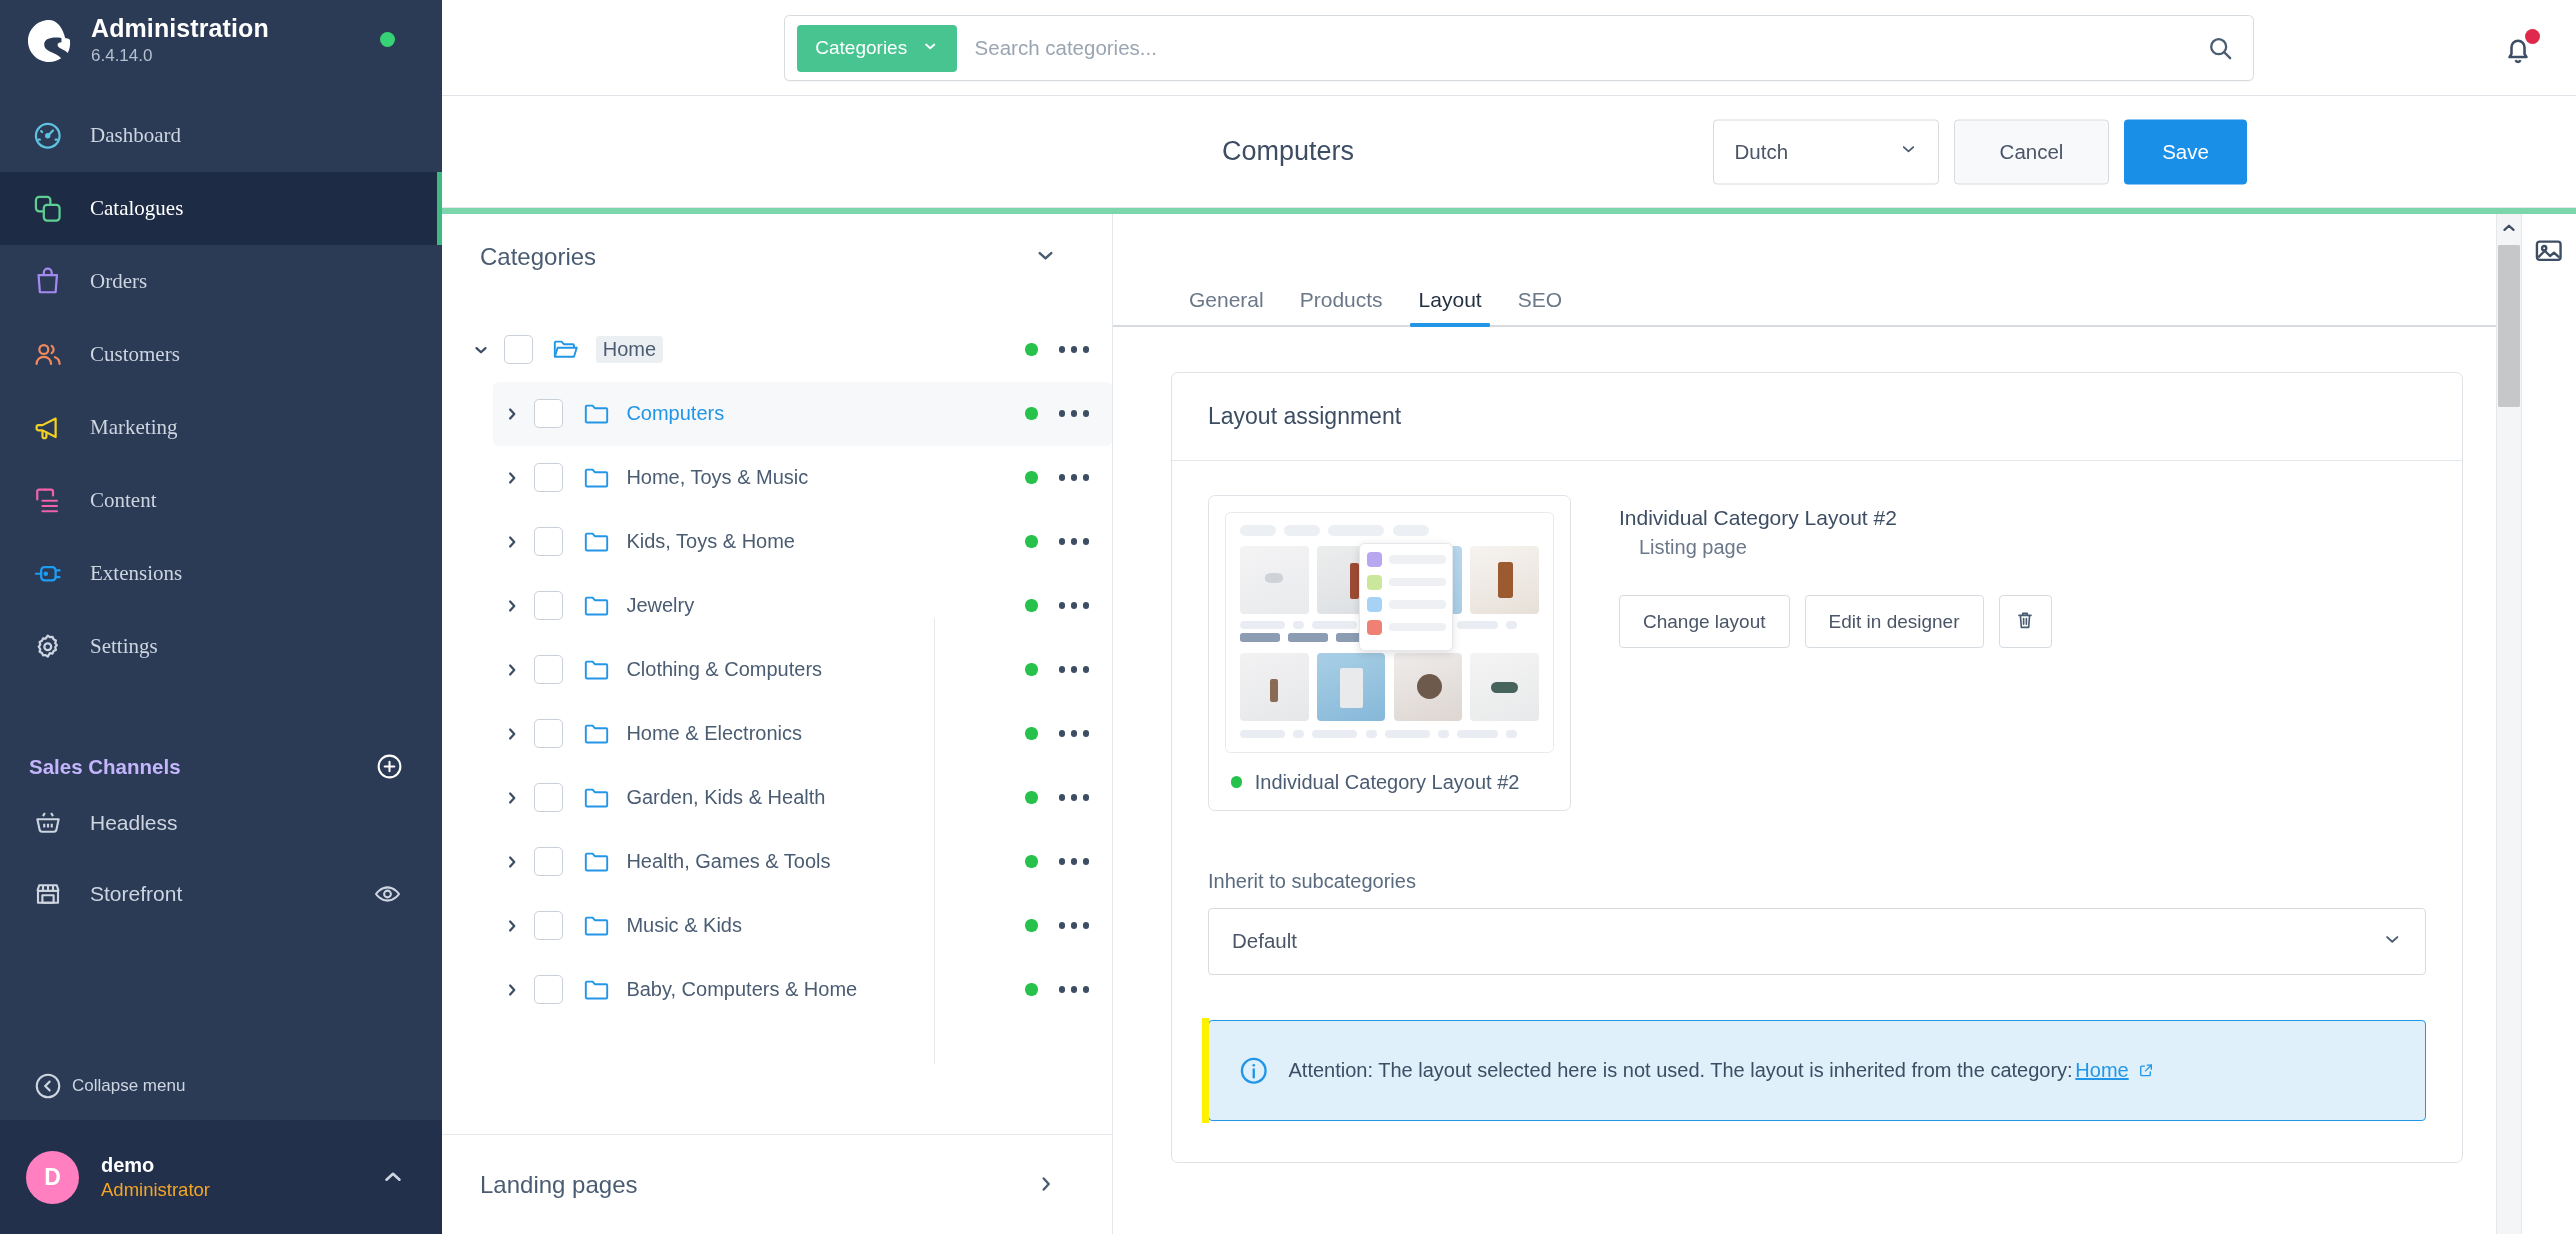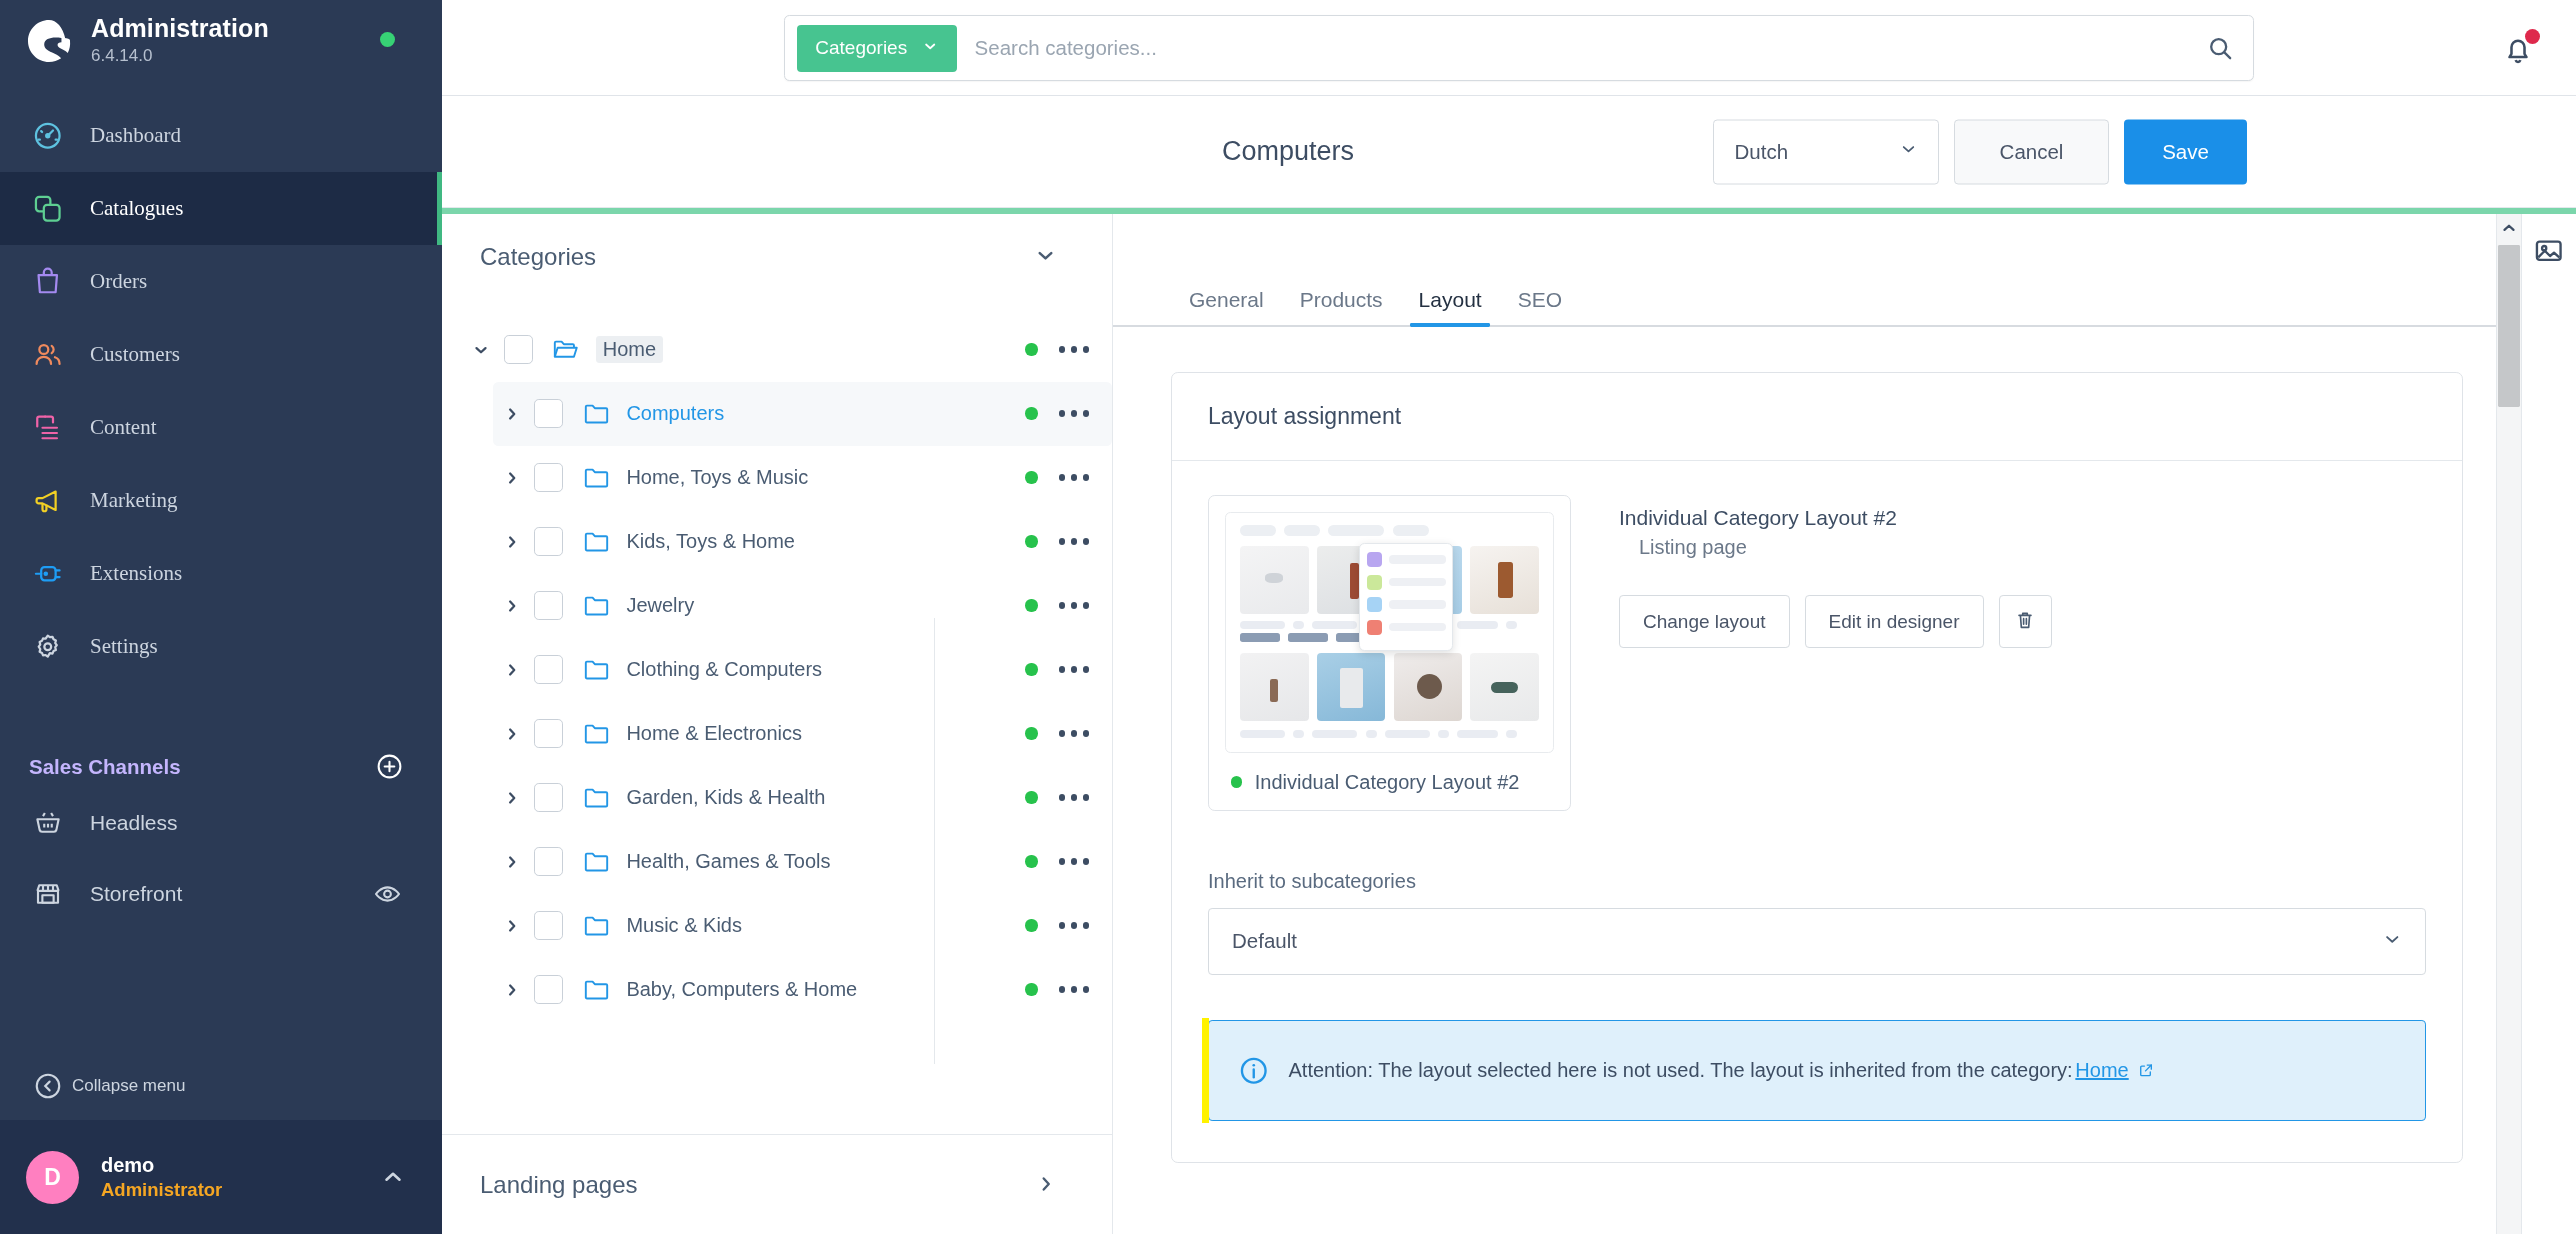--- a/index.html
+++ b/index.html
@@ -71,21 +71,21 @@
     height: 115px; background:#22304c; display:flex; align-items:center;
     padding: 0 36px 0 26px; cursor:pointer;
   }
   .avatar {
     width: 53px; height: 53px; border-radius: 50%;
     background: #ff7fc0; color: #ffffff; font-size: 23px; font-weight: 700;
     display:flex; align-items:center; justify-content:center; flex:0 0 53px;
   }
   .user-meta { margin-left: 22px; flex: 1 1 auto; }
   .user-name { color:#ffffff; font-size:20px; font-weight:700; line-height: 1.25; }
-  .user-role { color:#f5a623; font-size:18.5px; font-weight:700; line-height: 1.25; }
+  .user-role { color:#f5a623; font-size:18.5px; font-weight:400; line-height: 1.25; }
   .user-caret svg { width: 26px; height: 26px; }
 
   
   .main { flex: 1 1 auto; display:flex; flex-direction: column; background:#ffffff; position:relative; min-width:0; }
 
   .topbar {
     height: 96px; background:#ffffff; display:flex; align-items:center;
     border-bottom: 0.7px solid #e0e4e9; position:relative; flex: 0 0 96px;
   }
   .search-wrap {
@@ -366,37 +366,37 @@
             <circle cx="9" cy="8" r="3.4"></circle>
               <path d="M3.5 19c0-3.3 2.5-5.4 5.5-5.4s5.5 2.1 5.5 5.4"></path>
             <path d="M15 5.2a3.4 3.4 0 010 5.6M17.5 13.9c2.1.7 3.5 2.6 3.5 5.1"></path>
           </svg>
         </span>
         <span class="nav-label">Customers</span>
       </div>
 
       <div class="nav-item">
         <span class="nav-ico">
+          <svg viewBox="0 0 24 24" fill="none" stroke="#f2d024" stroke-width="1.7" stroke-linejoin="round">
+            <path d="M18 5L8 10H5a1.5 1.5 0 00-1.5 1.5v1A1.5 1.5 0 005 14h3l10 5V5z"></path>
+            <path d="M8 14v4.5a1.5 1.5 0 003 0V15"></path>
+          </svg>
+        </span>
+        <span class="nav-label">Marketing</span>
+      </div>
+
+      <div class="nav-item">
+        <span class="nav-ico">
           <svg viewBox="0 0 24 24" fill="none" stroke="#f063a8" stroke-width="1.7" stroke-linecap="round">
             <path d="M10 3.5H5.5A1.5 1.5 0 004 5v6"></path>
               <path d="M10 3.5h4.5A1.5 1.5 0 0116 5v3"></path>
             <path d="M8 12h11M8 16h11M8 20h11"></path>
           </svg>
         </span>
         <span class="nav-label">Content</span>
-      </div>
-
-      <div class="nav-item">
-        <span class="nav-ico">
-          <svg viewBox="0 0 24 24" fill="none" stroke="#f2d024" stroke-width="1.7" stroke-linejoin="round">
-            <path d="M18 5L8 10H5a1.5 1.5 0 00-1.5 1.5v1A1.5 1.5 0 005 14h3l10 5V5z"></path>
-            <path d="M8 14v4.5a1.5 1.5 0 003 0V15"></path>
-          </svg>
-        </span>
-        <span class="nav-label">Marketing</span>
       </div>
 
       <div class="nav-item">
         <span class="nav-ico">
           <svg viewBox="0 0 24 24" fill="none" stroke="#1e9df5" stroke-width="1.7" stroke-linecap="round">
             <rect x="7" y="7" width="11" height="10" rx="2.5"></rect>
               <path d="M3 12h4M18 9.5h3M18 14.5h3"></path>
             <circle cx="10.5" cy="12" r=".9" fill="#1e9df5"></circle>
           </svg>
         </span>

